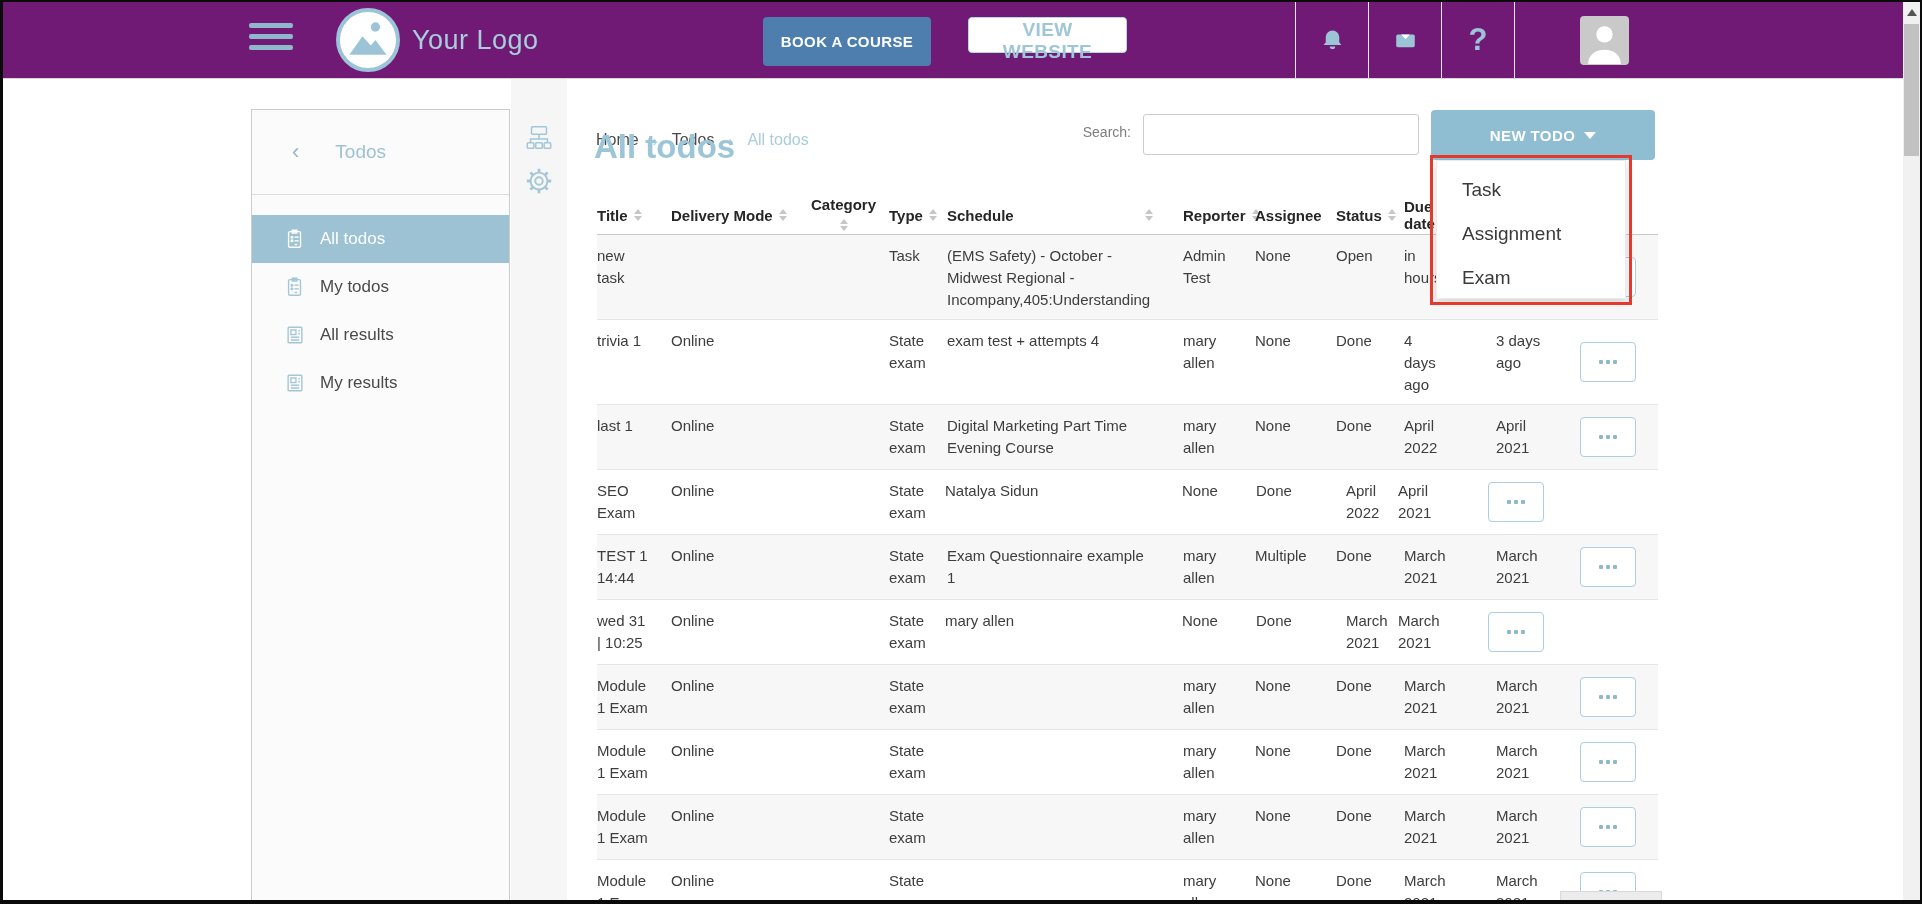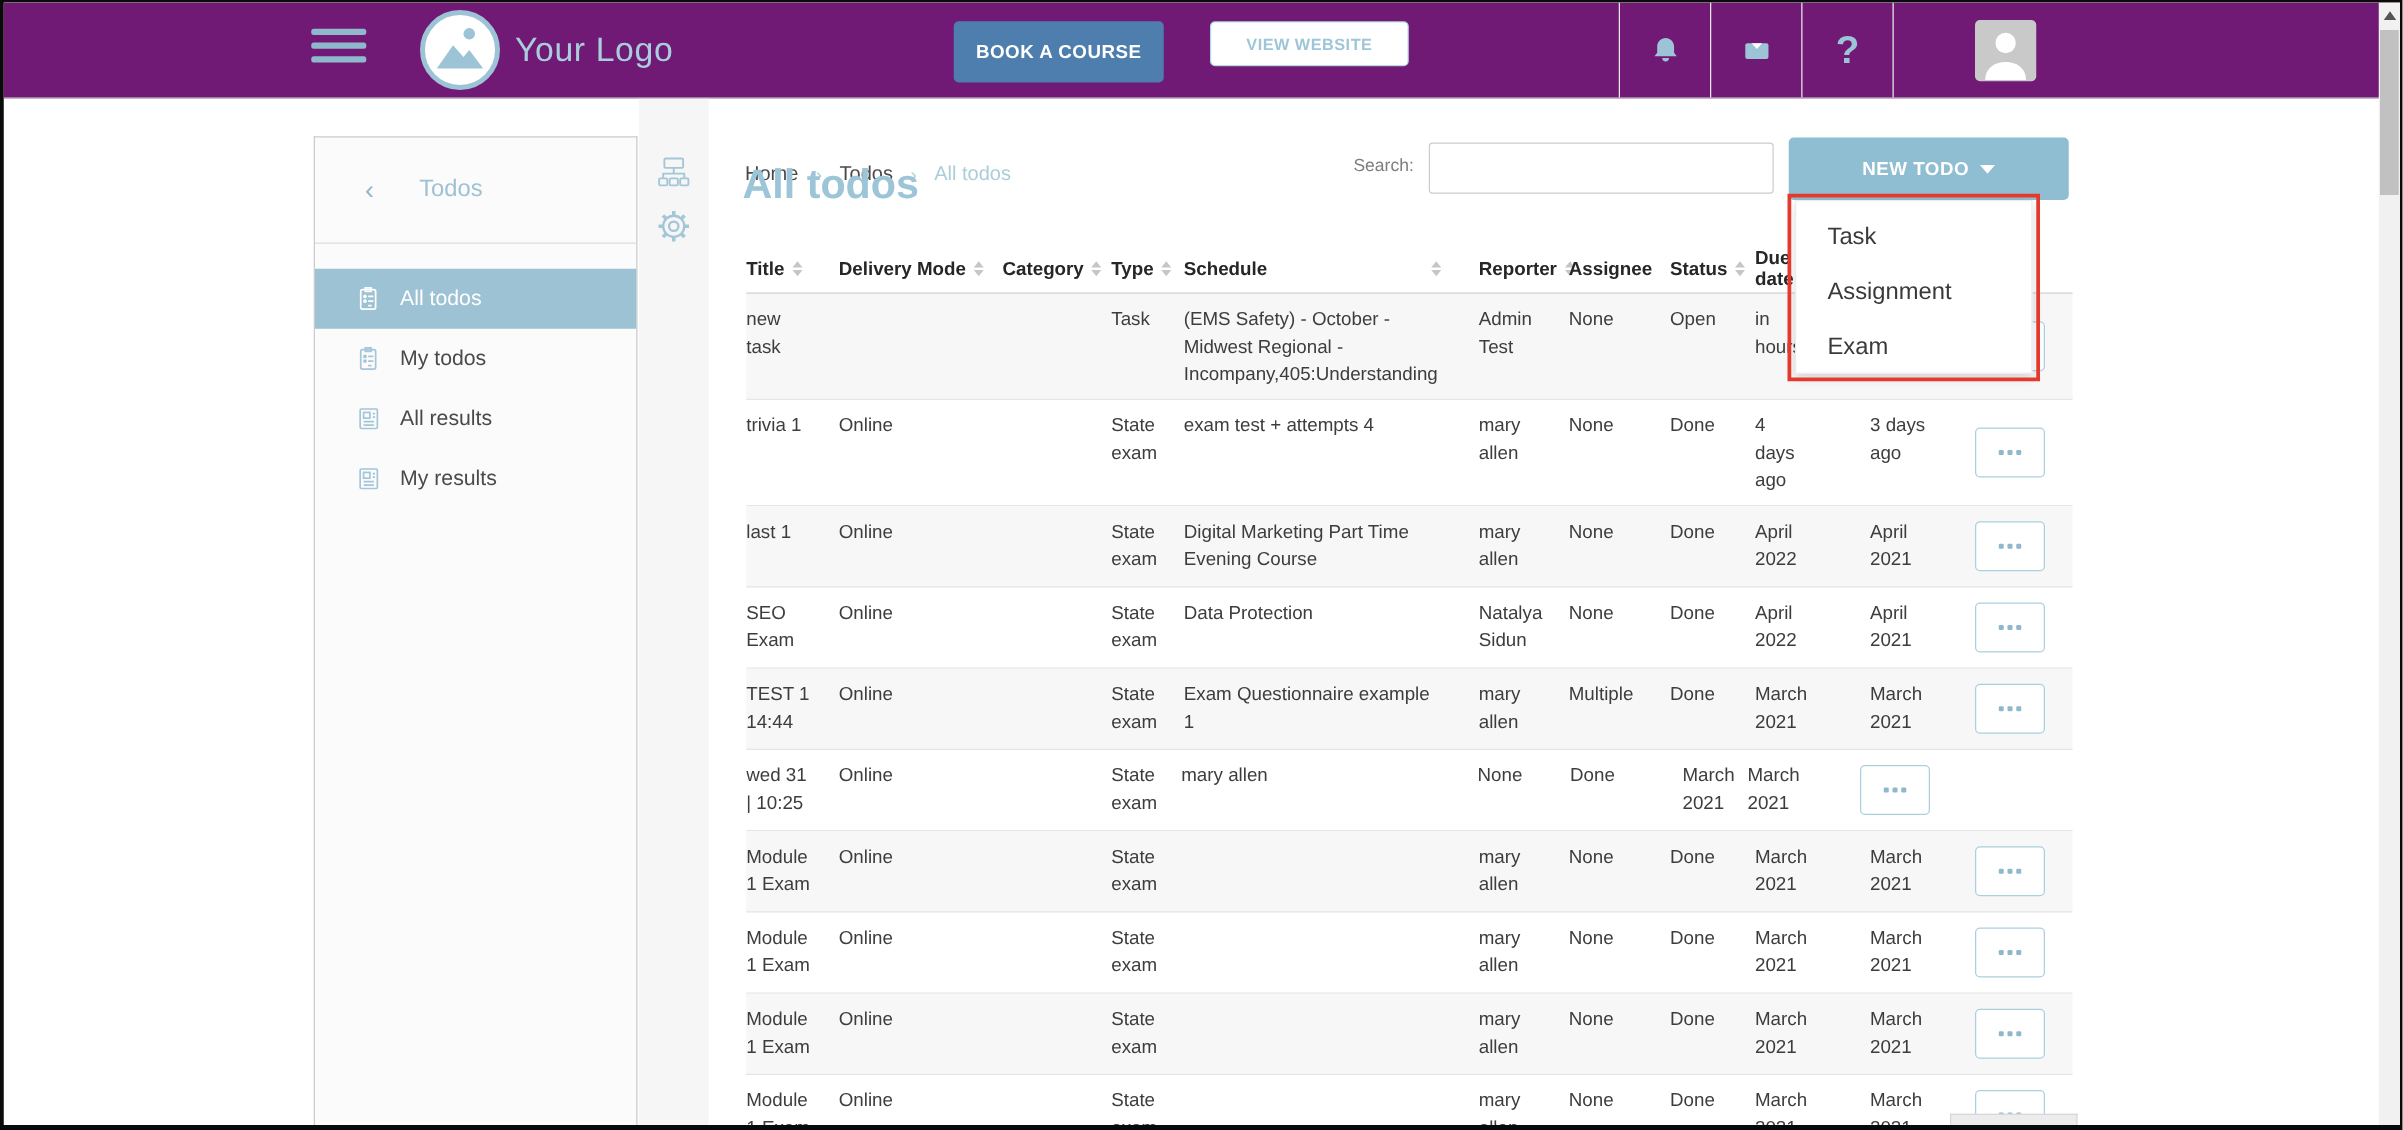--- a/index.html
+++ b/index.html
@@ -11,21 +11,21 @@
   }
 
   
   .topbar{position:absolute;left:0;top:0;right:0;height:76px;background:#701a75;border-bottom:1px solid #d8d8d8;}
   .hamburger{position:absolute;left:246px;top:21px;width:44px;height:34px;cursor:pointer;}
   .hamburger div{height:5px;background:#8fb8cc;border-radius:2px;margin-bottom:6px;}
   .logo-wrap{position:absolute;left:333px;top:6px;display:flex;align-items:center;gap:12px;}
   .logo-circle{width:64px;height:64px;border:4px solid #9cc3d6;border-radius:50%;box-sizing:border-box;display:flex;align-items:center;justify-content:center;overflow:hidden;background:#fff;}
   .logo-text{font-size:27px;color:#a9cdda;letter-spacing:.5px;}
   .btn-book{position:absolute;left:760px;top:15px;width:168px;height:49px;background:#4d7ead;color:#fff;border:none;border-radius:4px;font-family:inherit;font-size:15px;font-weight:bold;letter-spacing:.4px;cursor:pointer;}
-  .btn-view{position:absolute;left:965px;top:15px;width:159px;height:36px;background:#fff;color:#9fc6d8;border:1px solid #b5d8e3;border-radius:4px;font-family:inherit;font-size:13px;font-weight:bold;letter-spacing:.4px;cursor:pointer;}
+  .btn-view{position:absolute;left:965px;top:15px;width:159px;height:36px;background:#fff;color:#9fc6d8;border:1px solid #b5d8e3;border-radius:4px;font-family:inherit;font-size:19px;font-weight:bold;letter-spacing:.4px;cursor:pointer;}
   .top-divider{position:absolute;top:0;width:1px;height:76px;background:#e7e7e7;}
   .top-icon{position:absolute;top:0;width:58px;height:76px;display:flex;align-items:center;justify-content:center;cursor:pointer;color:#9cc3d6;}
   .help-q{font-size:31px;font-weight:bold;color:#9cc3d6;}
   .avatar{position:absolute;left:1577px;top:14px;width:49px;height:49px;background:#c9c9c9;border-radius:4px;overflow:hidden;cursor:pointer;}
 
   
   .scrollbar{position:absolute;right:0;top:0;width:17px;height:900px;background:#f1f1f1;z-index:60;}
   .sb-arrow{position:absolute;top:7px;left:4px;width:0;height:0;border-left:5px solid transparent;border-right:5px solid transparent;border-bottom:7px solid #555;}
   .sb-thumb{position:absolute;top:22px;left:1px;width:15px;height:132px;background:#c1c1c1;}
 
@@ -61,21 +61,21 @@
   
   .todo-table{position:absolute;left:594px;top:194px;width:1061px;}
   .t-head,.row{display:grid;grid-template-columns:64px 136px 88px 56px 238px 73px 80px 58px 98px 92px 78px;}
   .t-head{height:38px;border-bottom:1px solid #c9c9c9;}
   .th{display:flex;align-items:center;gap:6px;font-size:15px;font-weight:bold;color:#262626;}
   .th.col-4{justify-content:space-between;}
   .row{border-bottom:1px solid #e5e5e5;min-height:64px;}
   .row.tall{min-height:84px;}
   .row:nth-child(odd){background:#f7f7f7;}
   .cell{font-size:15px;line-height:22px;color:#3d3d3d;padding:10px 10px 8px 0;box-sizing:border-box;overflow:hidden;}
-  .col-1{padding-left:10px;} .col-2{padding-left:5px;} .col-3{padding-left:4px;}
+  .col-1{padding-left:10px;} .col-2{padding-left:5px;flex-direction:column;} .col-3{padding-left:4px;}
   .col-4{padding-left:6px;padding-right:26px;}
   .col-5{padding-left:4px;padding-right:12px;} .col-6{padding-left:3px;} .col-7{padding-left:4px;}
   .col-8{padding-left:14px;padding-right:44px;} .col-9{padding-left:8px;padding-right:30px;}
   .cell-actions{display:flex;align-items:center;padding:0;}
   .btn-dots{width:56px;height:40px;background:#fff;border:1px solid #aacfdd;border-radius:4px;display:flex;align-items:center;justify-content:center;gap:3px;cursor:pointer;}
   .btn-dots i{width:4px;height:4px;border-radius:1px;background:#8fb8cc;display:block;}
   .sort{display:inline-flex;flex-direction:column;gap:2px;}
   .sort i{display:block;width:0;height:0;border-left:4px solid transparent;border-right:4px solid transparent;}
   .sort .up{border-bottom:5px solid #c6c6c6;}
   .sort .dn{border-top:5px solid #c6c6c6;}
@@ -351,21 +351,20 @@
               <i></i>
               <i></i>
             </button>
           </div>
         </div>
         <div class="row">
           <div class="cell col-0">SEO Exam</div>
           <div class="cell col-1">Online</div>
           <div class="cell col-2"></div>
           <div class="cell col-3">State exam</div>
-          <div class="cell col-4">Data Protection</div>
           <div class="cell col-5">Natalya Sidun</div>
           <div class="cell col-6">None</div>
           <div class="cell col-7">Done</div>
           <div class="cell col-8">April 2022</div>
           <div class="cell col-9">April 2021</div>
           <div class="cell cell-actions col-10">
             <button class="btn-dots">
               <i></i>
               <i></i>
               <i></i>

